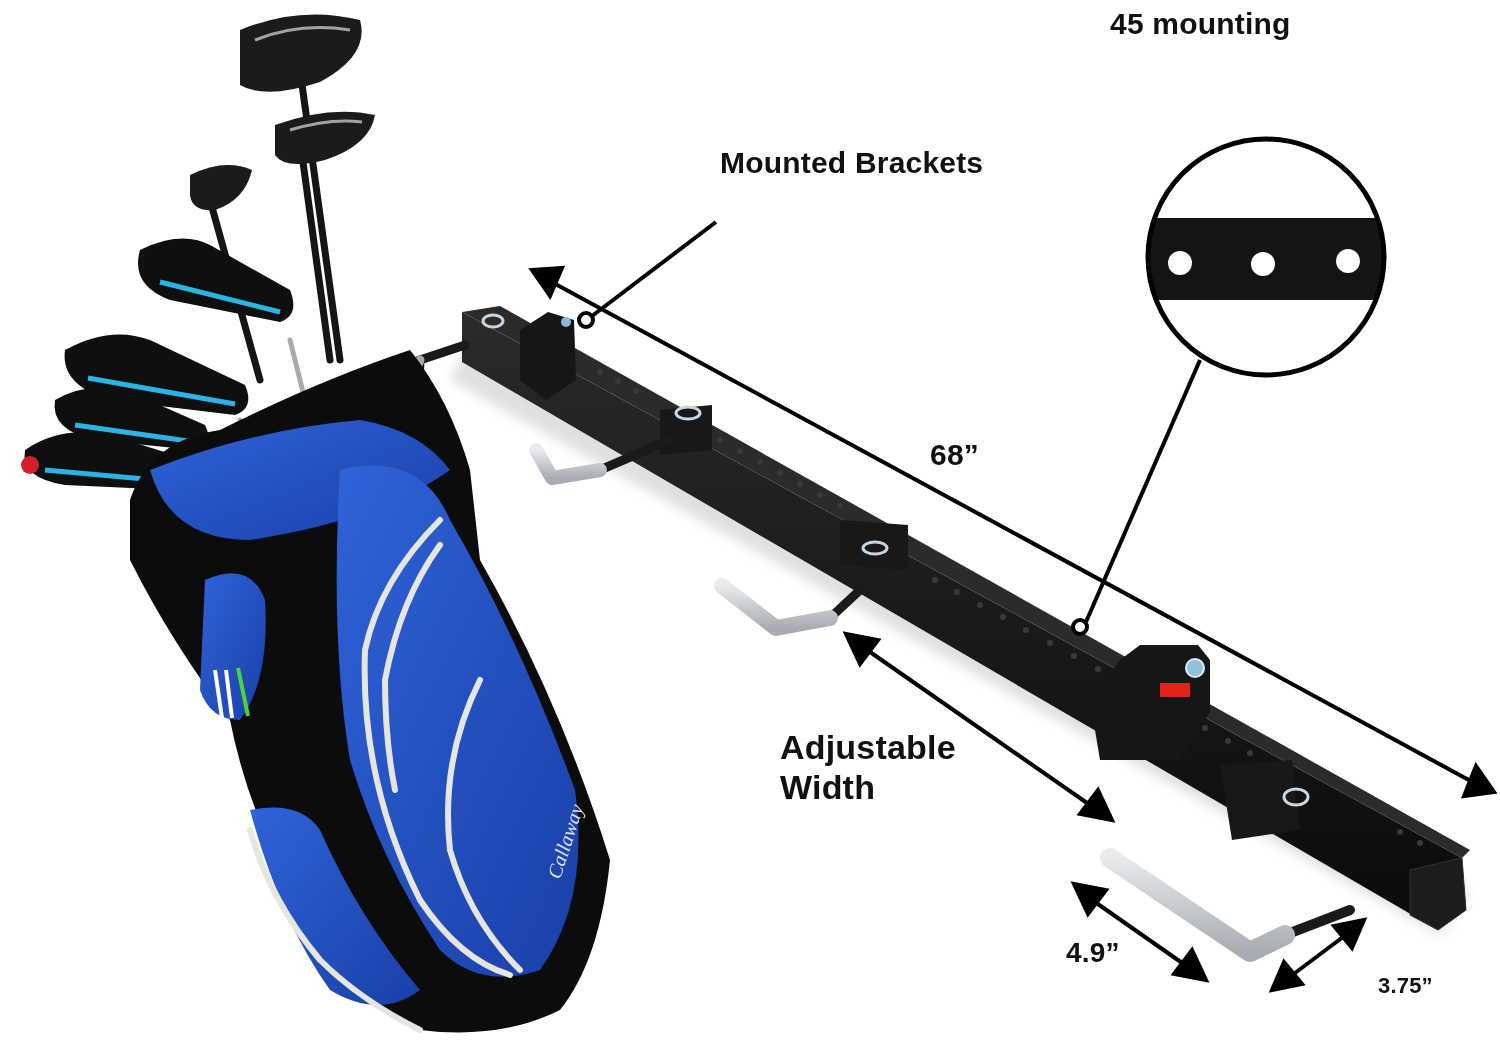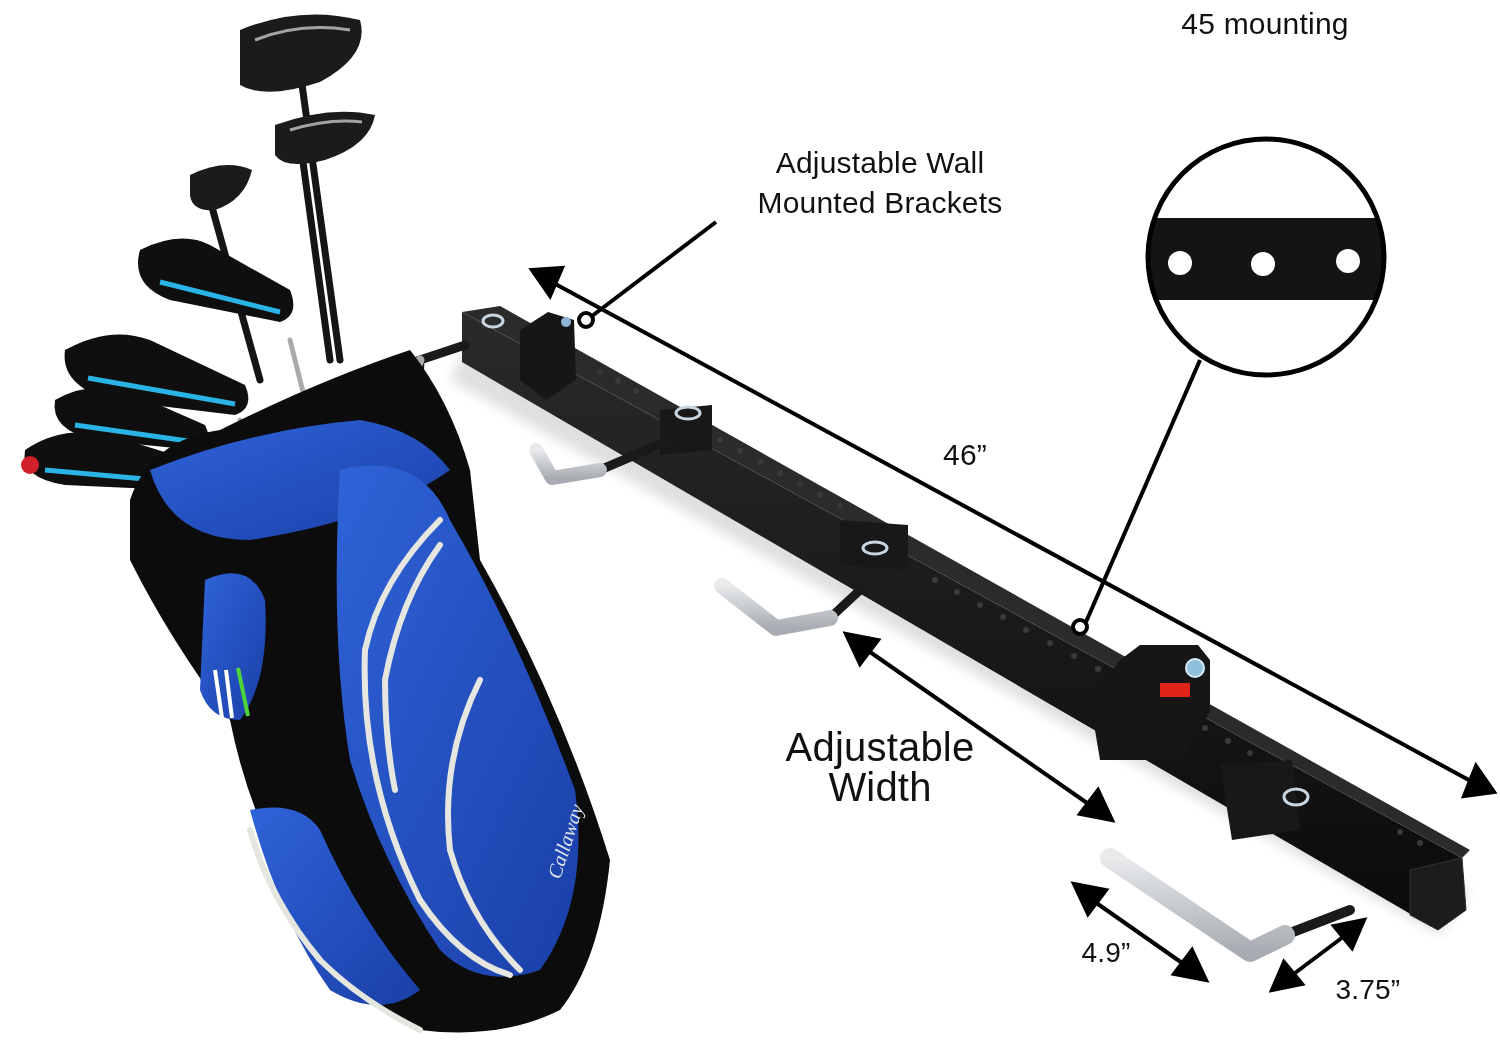--- a/index.html
+++ b/index.html
@@ -1,25 +1,25 @@
 <!DOCTYPE html>
 <html><head>
   <meta charset="utf-8">
   <style>
     html, body { margin: 0; padding: 0; background: #ffffff; }
     body { width: 1500px; height: 1052px; position: relative; overflow: hidden; font-family: "Liberation Sans", sans-serif; }
     .stage { position: absolute; left: 0; top: 0; width: 1500px; height: 1052px; }
     svg.art { position: absolute; left: 0; top: 0; }
-    .label { position: absolute; color: #111; font-family: "Liberation Sans", sans-serif; font-weight: 400; text-align: center; line-height: 1.2; letter-spacing: 0.2px; }
+    .label { position: absolute; color: #111; font-family: "Liberation Sans", sans-serif; font-weight: 700; text-align: left; line-height: 1.2; letter-spacing: 0.2px; }
     .lbl-mounting { left: 1110px; top: 4px; width: 310px; font-size: 30px; line-height: 40px; }
     .lbl-brackets { left: 720px; top: 143px; width: 320px; font-size: 30px; line-height: 40px; }
-    .lbl-width { left: 780px; top: 727px; width: 200px; font-size: 40px; line-height: 40px; }
+    .lbl-width { left: 780px; top: 727px; width: 200px; font-size: 34px; line-height: 40px; }
     .lbl-46 { left: 930px; top: 437px; width: 70px; font-size: 30px; }
     .lbl-35 { left: 1066px; top: 936px; width: 80px; font-size: 28px; }
-    .lbl-375 { left: 1318px; top: 973px; width: 100px; font-size: 28px; }
+    .lbl-375 { left: 1378px; top: 973px; width: 100px; font-size: 22px; }
   </style>
 </head>
 <body>
 
 <div class="stage">
 
   <svg class="art" width="1500" height="1052" viewBox="0 0 1500 1052">
     <defs>
       <linearGradient id="rackGrad" x1="0" y1="0" x2="0" y2="1">
         <stop offset="0" stop-color="#2a2a2a"></stop>
@@ -206,26 +206,25 @@
       </g>
       <circle cx="1266" cy="257" r="118" fill="none" stroke="#000" stroke-width="5"></circle>
     </g>
   </svg>
 
   <div class="label lbl-mounting">
     <div>45 mounting</div>
   </div>
 
   <div class="label lbl-brackets">
-    <div>Adjustable Wall</div>
     <div>Mounted Brackets</div>
   </div>
 
   <div class="label lbl-width">
     <div>Adjustable</div>
     <div>Width</div>
   </div>
 
-  <div class="label lbl-46">46”</div>
+  <div class="label lbl-46">68”</div>
   <div class="label lbl-35">4.9”</div>
   <div class="label lbl-375">3.75”</div>
 
 </div>
 
 </body></html>

